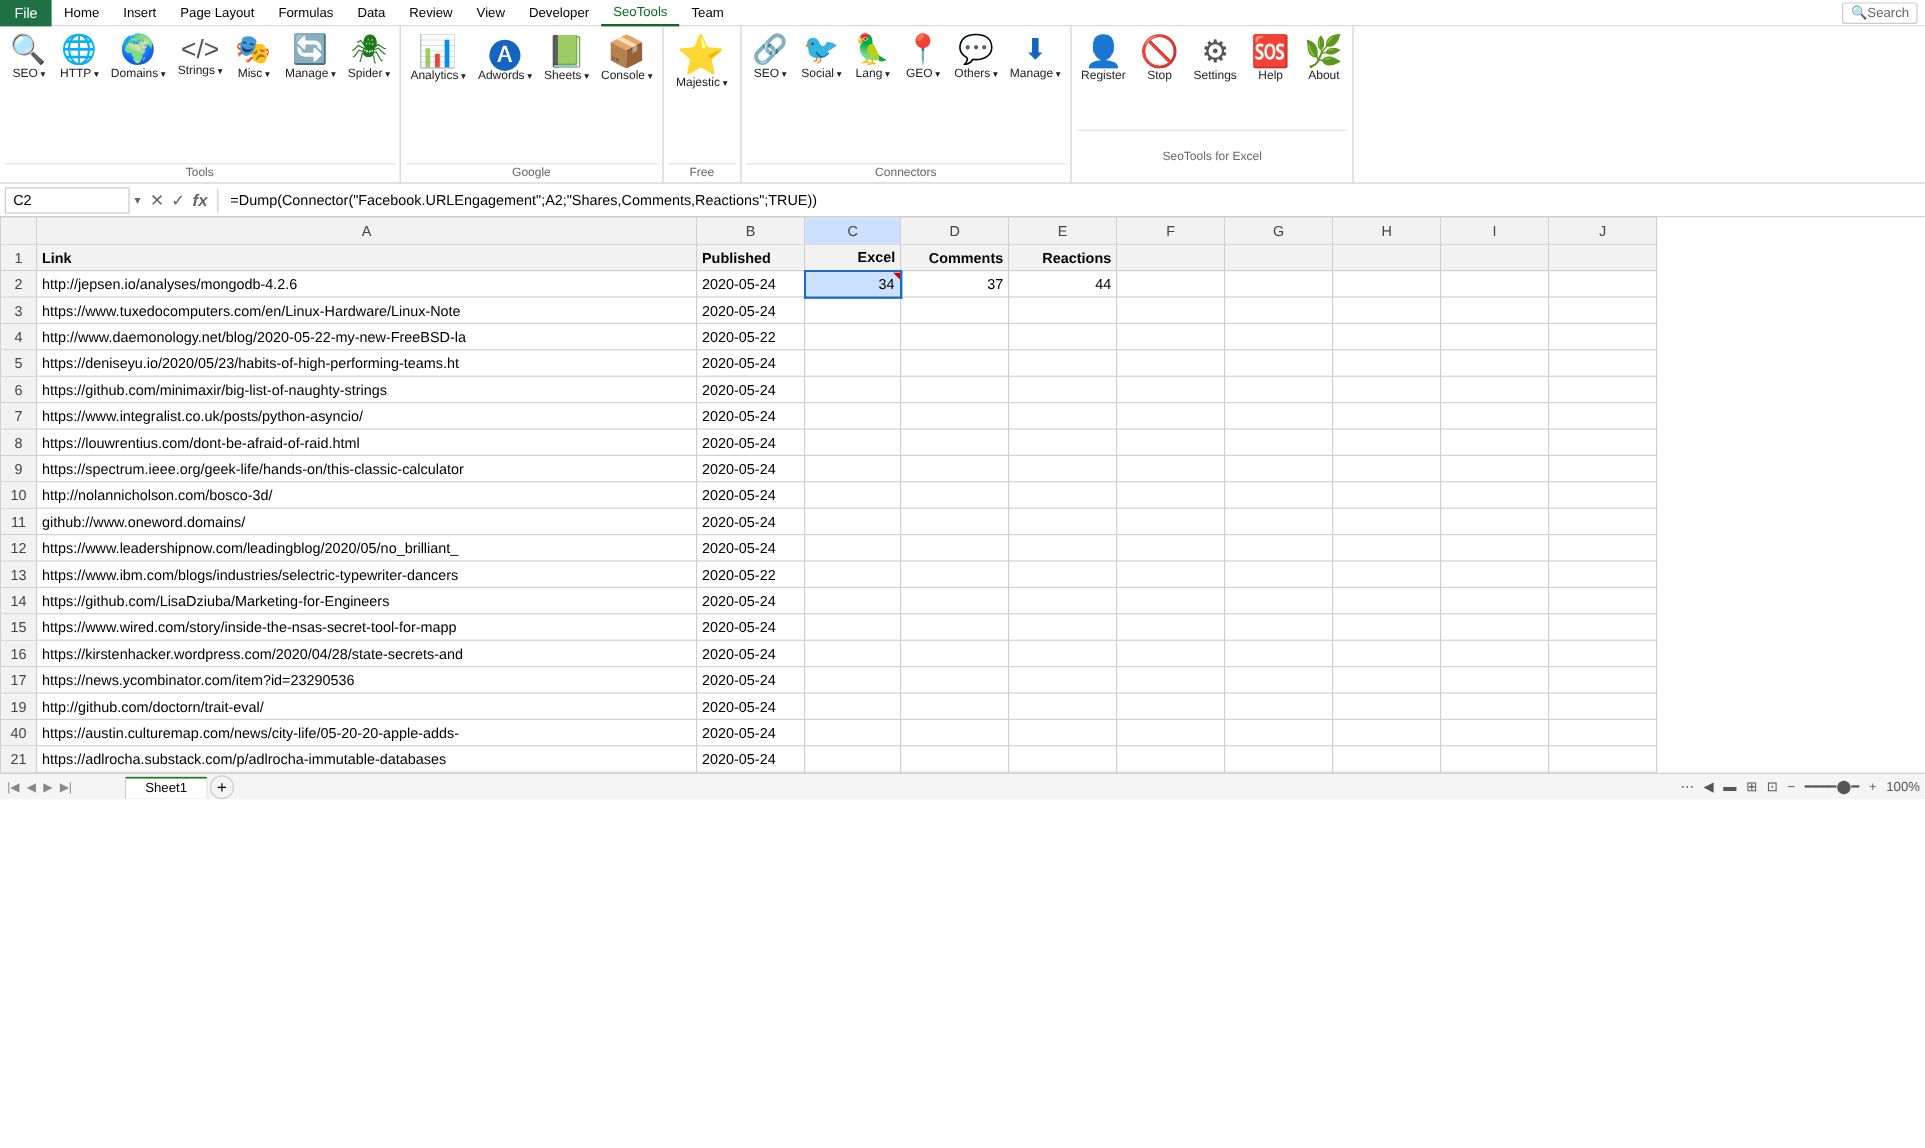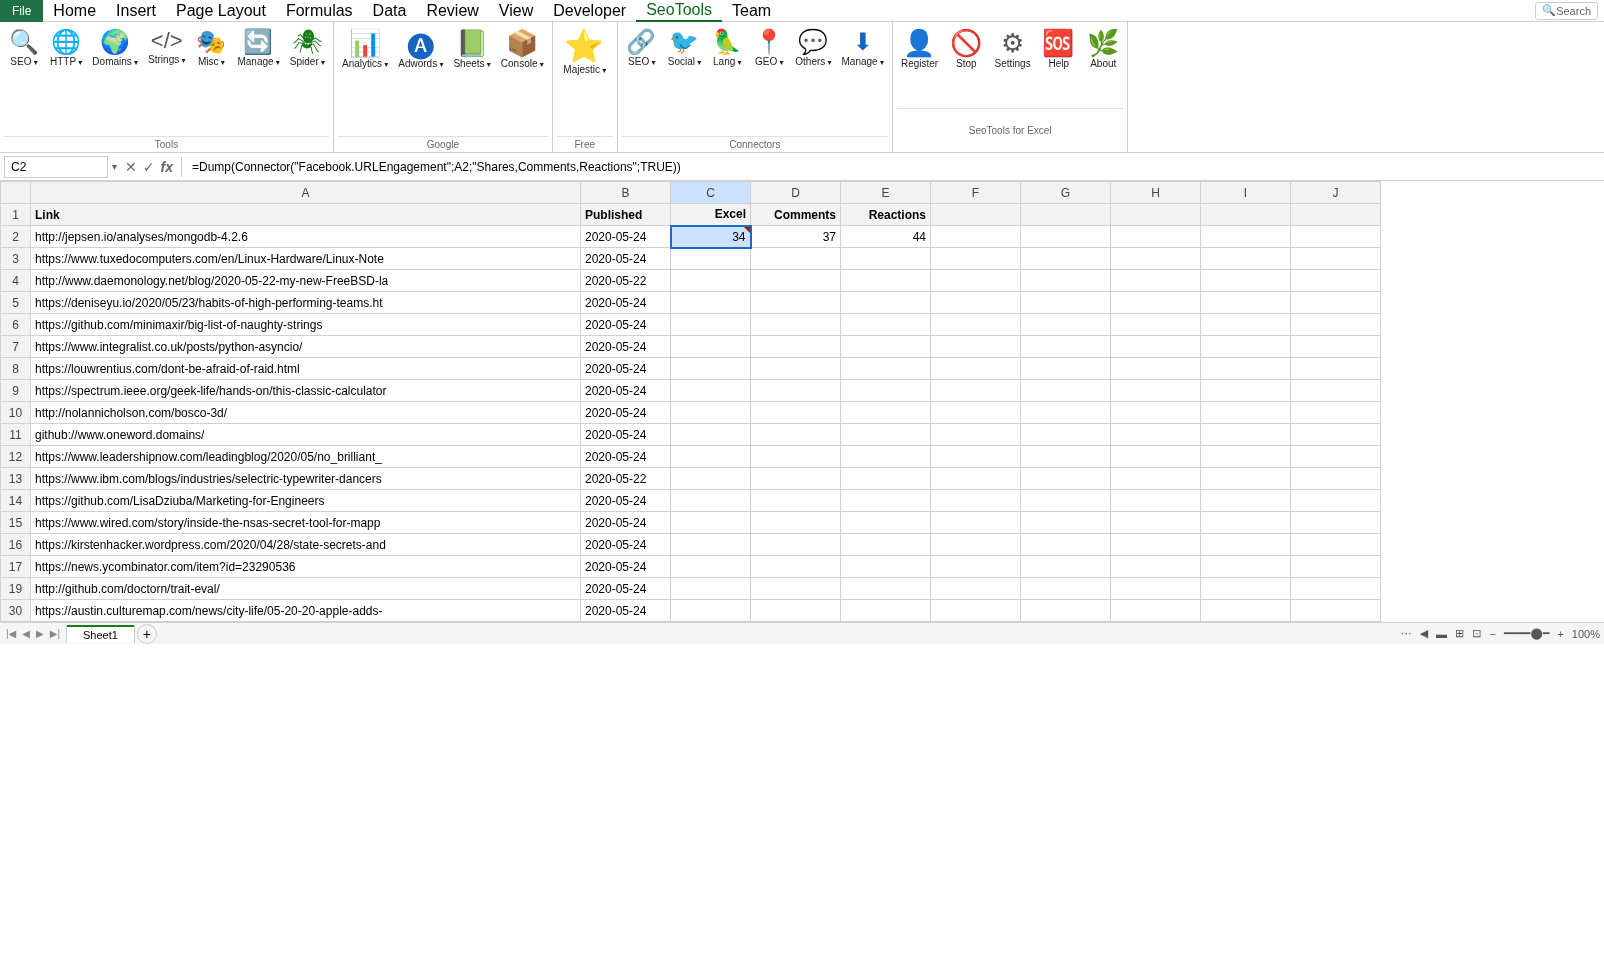--- a/index.html
+++ b/index.html
@@ -18,21 +18,21 @@
       color: #fff;
       padding: 2px 12px;
       font-size: 12px;
       height: 22px;
       display: flex;
       align-items: center;
       cursor: pointer;
     }
     .menu-item {
       padding: 2px 10px;
-      font-size: 16px;
+      font-size: 11px;
       cursor: pointer;
       height: 22px;
       display: flex;
       align-items: center;
     }
     .menu-item.active { color: #106920; border-bottom: 2px solid #106920; }
     .menu-right {
       margin-left: auto;
       display: flex;
       align-items: center;
@@ -182,20 +182,21 @@
       border: 1px solid #ccc;
       background: #fff;
       font-size: 11px;
       cursor: pointer;
       border-bottom: none;
       border-radius: 2px 2px 0 0;
     }
     .sheet-tab.active {
       background: #fff;
       border-top: 2px solid #1a7a1a;
+      margin-left: 38px;
     }
     .add-sheet-btn {
       width: 20px;
       height: 20px;
       border: 1px solid #ccc;
       border-radius: 50%;
       display: flex;
       align-items: center;
       justify-content: center;
       cursor: pointer;
@@ -648,22 +649,35 @@
             <td style="text-align: right;"></td>
             <td style="text-align: right;"></td>
             <td style="text-align: right;"></td>
             <td></td>
             <td></td>
             <td></td>
             <td></td>
             <td></td>
           </tr>
           <tr>
-            <th class="row-header">30</th>
+            <th class="row-header">40</th>
             <td>https://austin.culturemap.com/news/city-life/05-20-20-apple-adds-</td>
+            <td>2020-05-24</td>
+            <td style="text-align: right;"></td>
+            <td style="text-align: right;"></td>
+            <td style="text-align: right;"></td>
+            <td></td>
+            <td></td>
+            <td></td>
+            <td></td>
+            <td></td>
+          </tr>
+          <tr>
+            <th class="row-header">21</th>
+            <td>https://adlrocha.substack.com/p/adlrocha-immutable-databases</td>
             <td>2020-05-24</td>
             <td style="text-align: right;"></td>
             <td style="text-align: right;"></td>
             <td style="text-align: right;"></td>
             <td></td>
             <td></td>
             <td></td>
             <td></td>
             <td></td>
           </tr>

